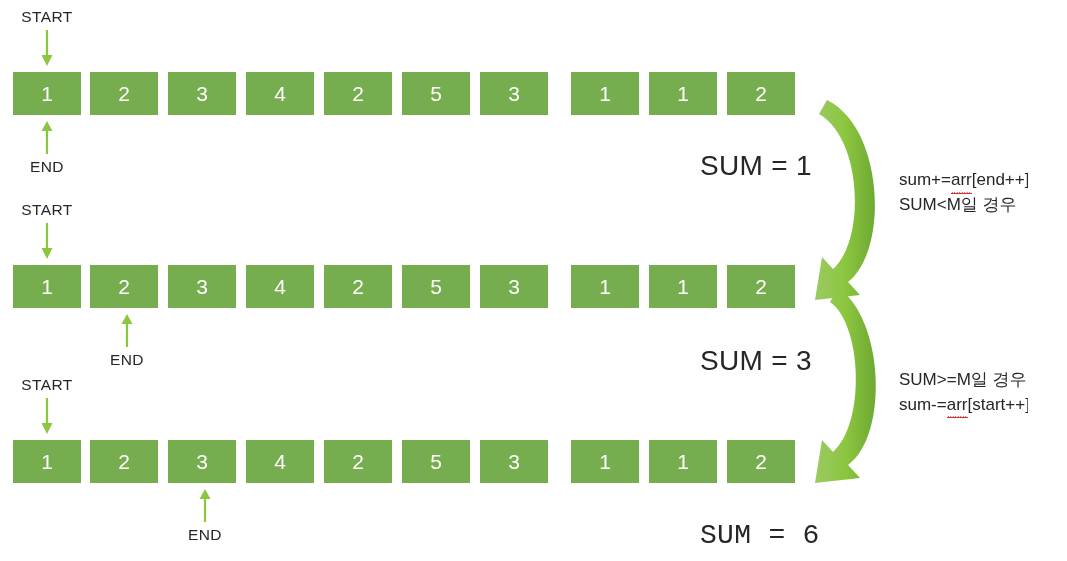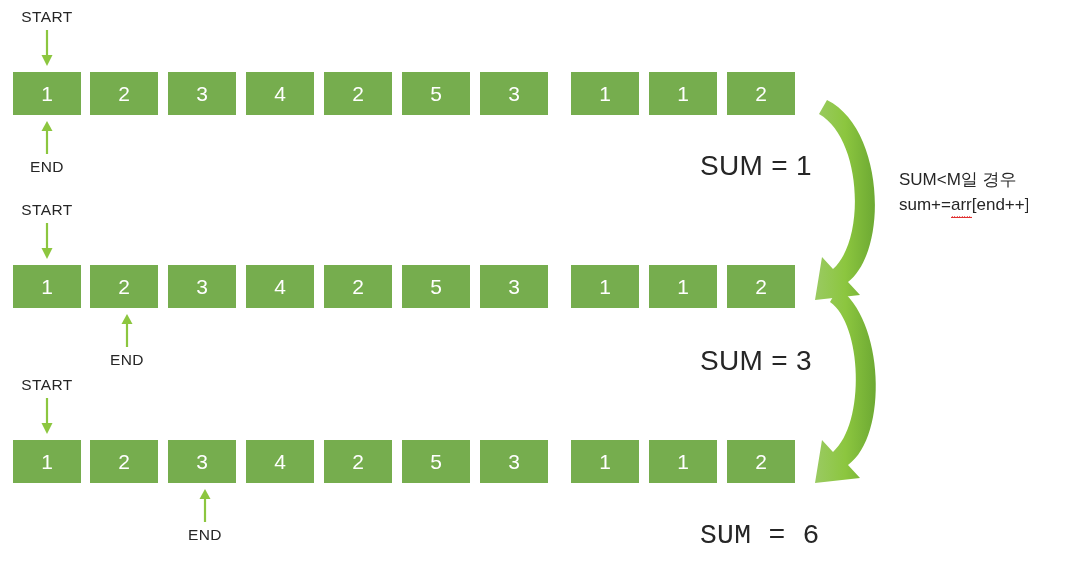--- a/index.html
+++ b/index.html
@@ -193,20 +193,26 @@
                L 860 478
                L 815 483
                L 822 440
                L 833 452
                C 866 423, 862 324, 830 302
                Z" fill="url(#curveGrad2)"></path>
     </g>
   </svg>
 
   <div class="curve-note" style="left:899px; top:168px;">
-    <div>SUM&lt;M일 경우</div>
     <div>
       <span>sum+=</span><span class="code"><span>arr</span><span class="squiggle"></span></span><span>[end++]</span>
     </div>
-  </div>
-
+    <div>SUM&lt;M일 경우</div>
+  </div>
+
+  <div class="curve-note" style="left:899px; top:368px;">
+    <div>SUM&gt;=M일 경우</div>
+    <div>
+      <span>sum-=</span><span class="code"><span>arr</span><span class="squiggle"></span></span><span>[start++]</span>
+    </div>
+  </div>
 
 </div>
 
 </body></html>

